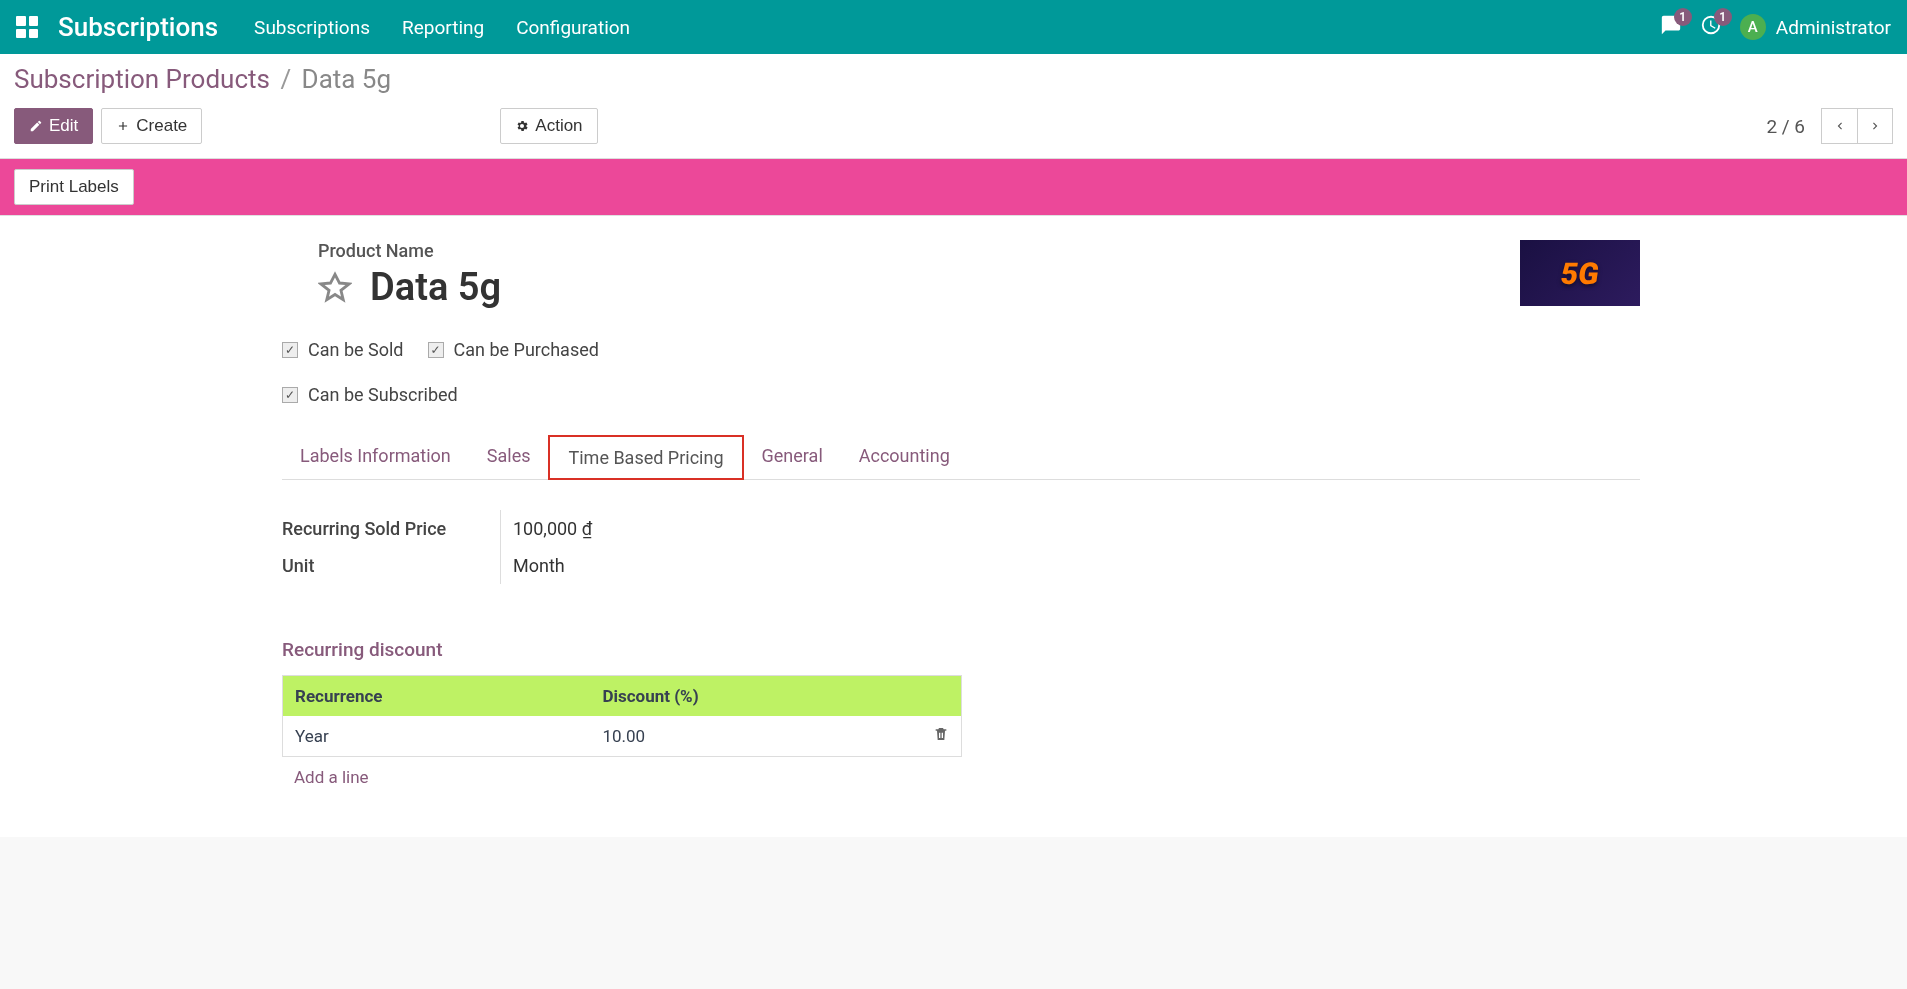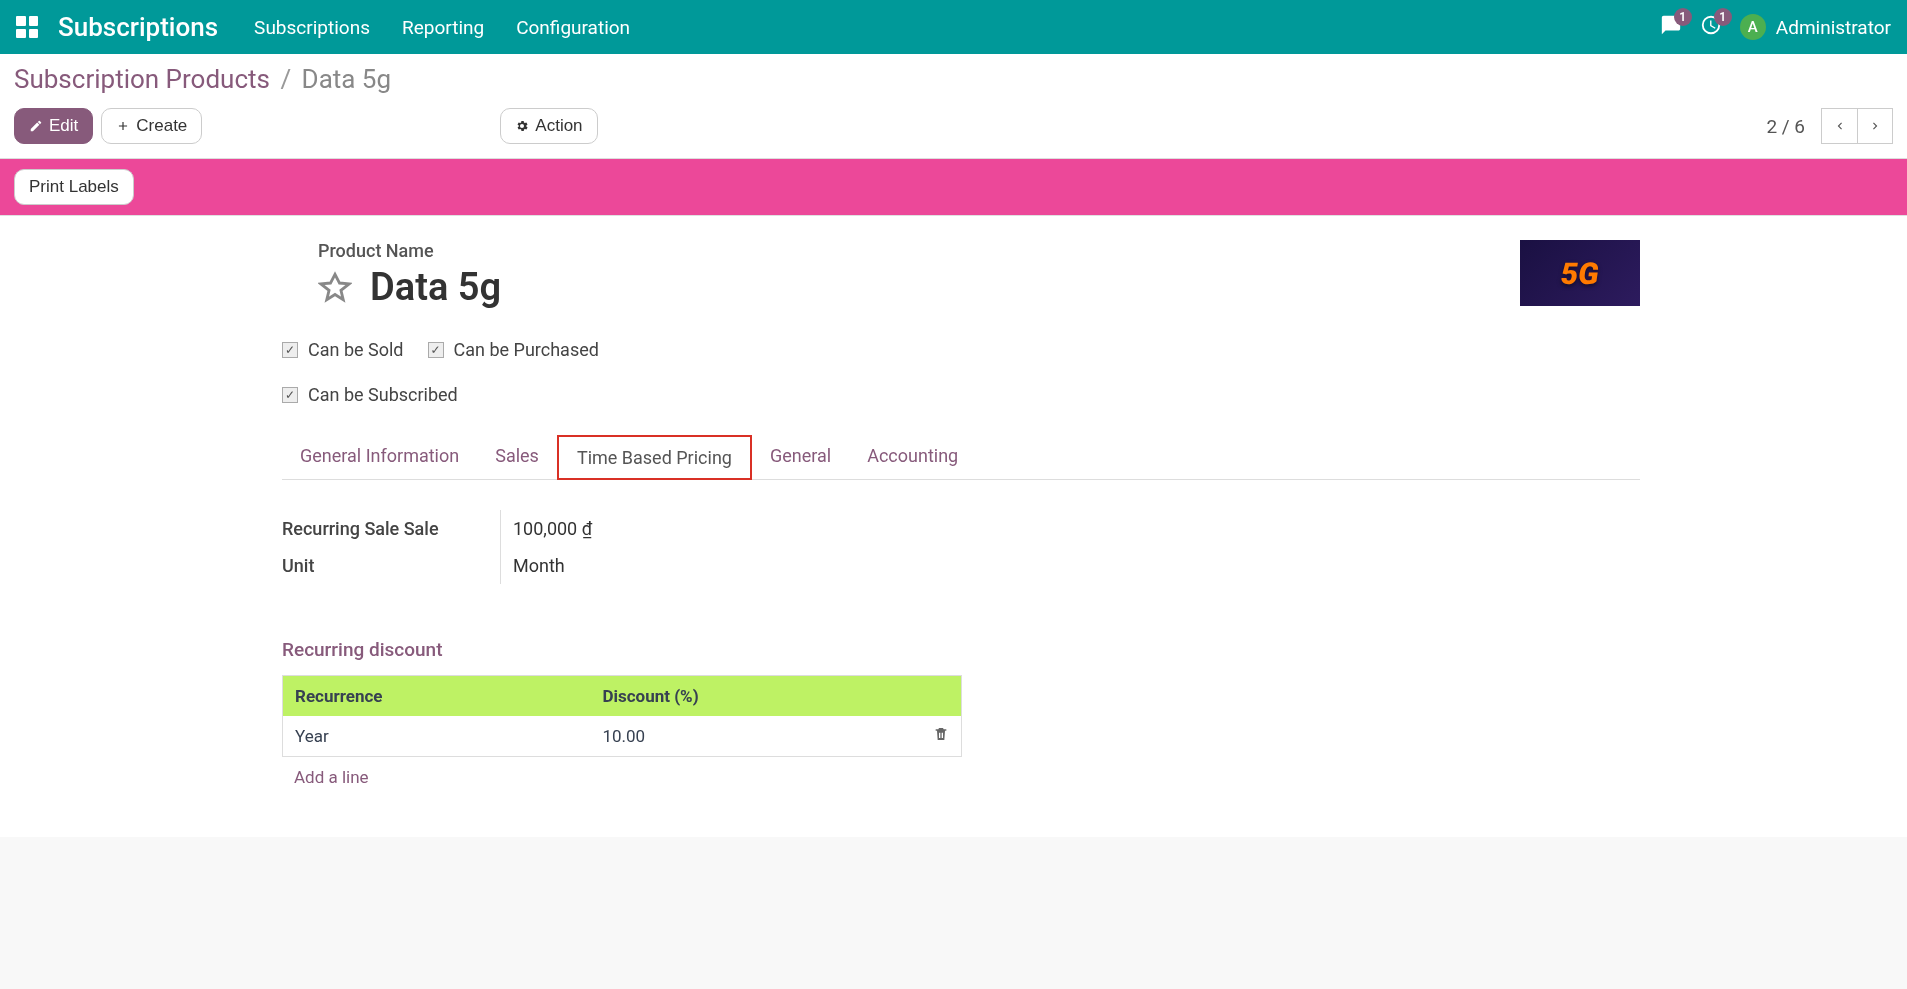--- a/index.html
+++ b/index.html
@@ -50,21 +50,21 @@
     .breadcrumb { font-size: 26px; margin-bottom: 14px; }
     .breadcrumb a { color: #875a7b; text-decoration: none; cursor: pointer; }
     .breadcrumb .sep { color: #999; padding: 0 4px; }
     .breadcrumb .current { color: #888; }
     .cp-row { display: flex; align-items: center; }
     .cp-left { display: flex; gap: 8px; flex: 1; }
     .btn {
       border: 1px solid #ccc; background: white; color: #333;
       padding: 7px 14px; font-size: 17px; cursor: pointer;
       display: inline-flex; align-items: center; gap: 6px;
-      border-radius: 10px;
+      border-radius: 2px;
     }
     .btn-primary { background: #875a7b; color: white; border-color: #875a7b; }
     .btn svg { width: 14px; height: 14px; }
     .btn-primary svg { fill: white; }
     .btn-action-wrap { margin-left: 290px; }
     .cp-right { display: flex; align-items: center; gap: 16px; }
     .pager-text { font-size: 19px; color: #555; }
     .pager-btns { display: flex; }
     .pager-btn {
       border: 1px solid #ccc; background: white; width: 36px; height: 36px;
@@ -240,32 +240,32 @@
         <span>Can be Purchased</span>
       </div>
       <div style="width:100%"></div>
       <div class="check-item">
         <span class="check-box">✓</span>
         <span>Can be Subscribed</span>
       </div>
     </div>
 
     <div class="tabs">
-      <div class="tab">General Information</div>
+      <div class="tab">Labels Information</div>
       <div class="tab">Sales</div>
       <div class="tab active">Time Based Pricing</div>
       <div class="tab">General</div>
       <div class="tab">Accounting</div>
     </div>
 
     <div class="fields">
       <div style="display:flex;">
         <div>
           <div class="field-row">
-            <div class="field-label">Recurring Sale Sale</div>
+            <div class="field-label">Recurring Sold Price</div>
           </div>
           <div class="field-row">
             <div class="field-label">Unit</div>
           </div>
         </div>
         <div class="field-sep"></div>
         <div>
           <div class="field-row">
             <div class="field-value">100,000 ₫</div>
           </div>

